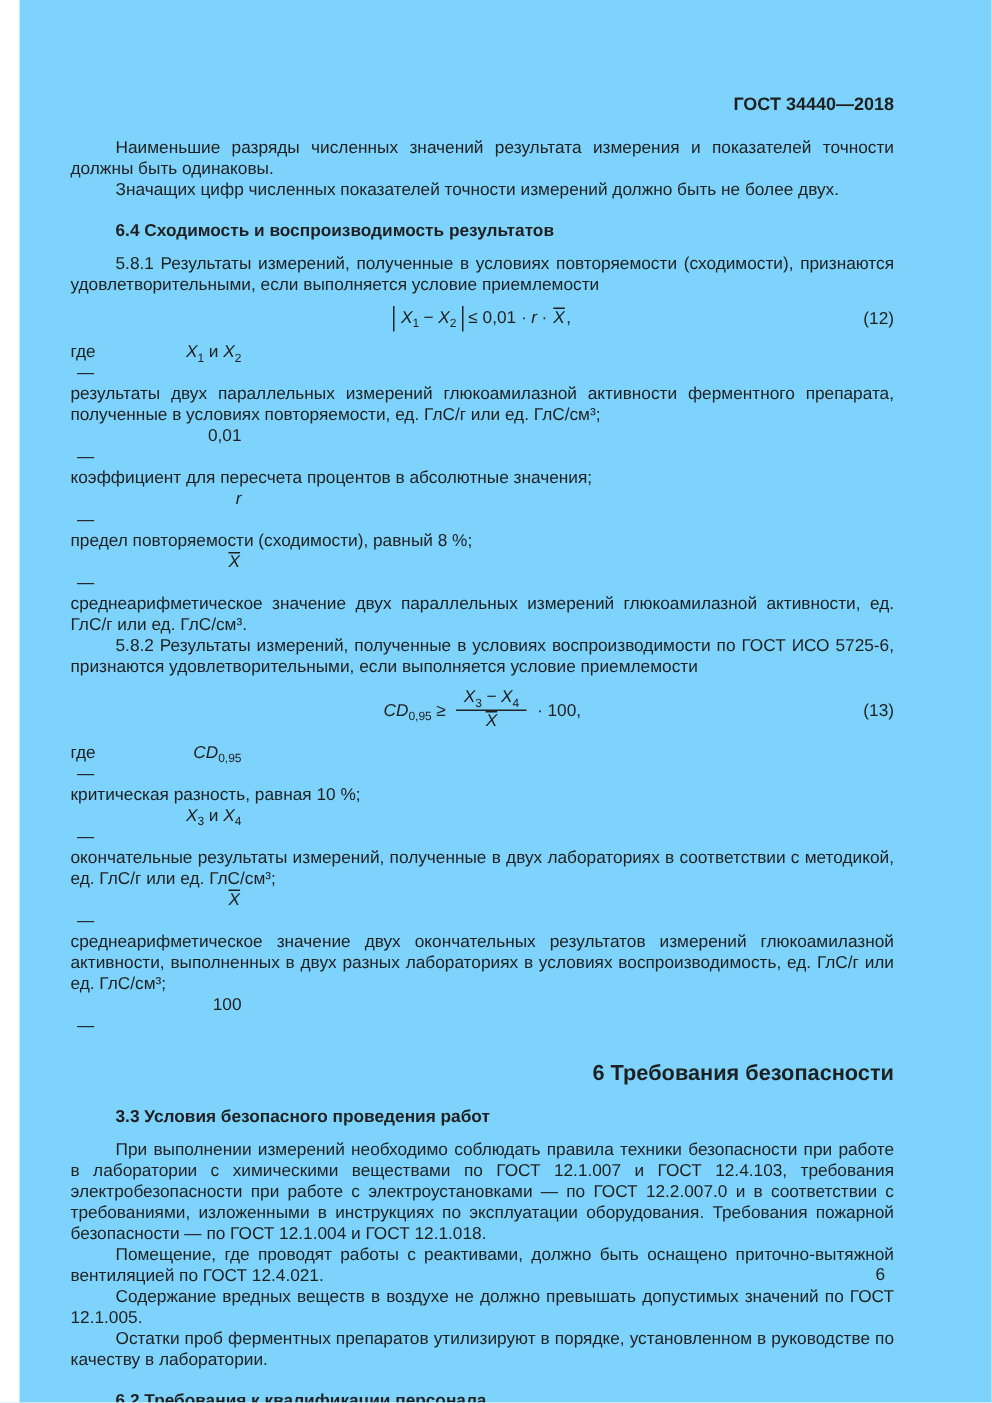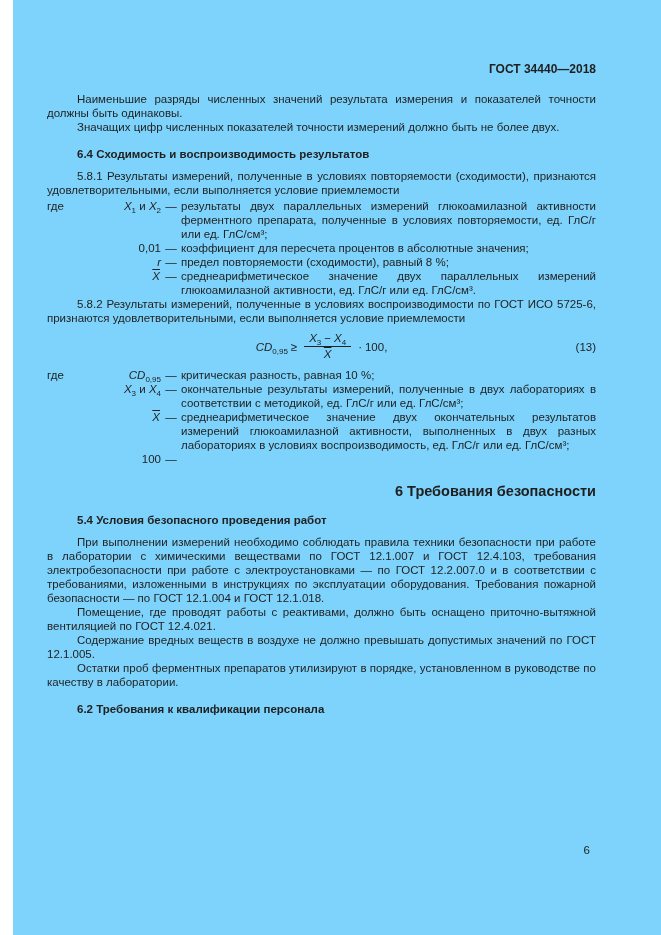--- a/index.html
+++ b/index.html
@@ -18,21 +18,21 @@
         padding:1px 4px;line-height:15px;}
   sub{font-size:8px;line-height:0;}
   .it{font-style:italic;}
   .xbar{font-style:italic;text-decoration:overline;padding:0 1px;}
   .mx{margin:0 3px;}
   .f13{display:inline-flex;align-items:center;}
   .frac{display:inline-block;vertical-align:middle;margin:0 4px;}
   .fr-num{display:block;padding:0 5px 1px 5px;border-bottom:1.2px solid #222;line-height:13px;}
   .fr-den{display:block;padding-top:1px;line-height:13px;}
   .where{position:relative;margin:2px 0 0 0;}
-  .w-row{display:flex;}
+  .w-row{display:flex;flex-direction:column;}
   .w-term{flex:none;width:114px;text-align:right;white-space:nowrap;}
   .w-dash{flex:none;width:20px;text-align:center;}
   .w-def{flex:1;text-align:justify;}
   .w-lead{position:absolute;left:0;top:0;}
   .page-number{position:absolute;top:843px;right:84px;font-size:11.5px;}
 </style>
 </head>
 <body>
 
 <div class="page">
@@ -41,20 +41,24 @@
 
   <div class="content">
 
     <p>Наименьшие разряды численных значений результата измерения и показателей точности должны быть одинаковы.</p>
     <p>Значащих цифр численных показателей точности измерений должно быть не более двух.</p>
 
     <div class="h-sub">6.4 Сходимость и воспроизводимость результатов</div>
 
     <p>5.8.1 Результаты измерений, полученные в условиях повторяемости (сходимости), признаются удовлетворительными, если выполняется условие приемлемости</p>
 
+    <div class="formula-block">
+      <span class="abs"><span class="it">X</span><sub>1</sub><span class="mx">−</span><span class="it">X</span><sub>2</sub></span><span class="mx">≤ 0,01 ·</span><span class="it">r</span><span class="mx">·</span><span class="xbar">X</span><span>,</span>
+      <span class="eq-num">(12)</span>
+    </div>
 
     <div class="where">
       <span class="w-lead">где</span>
       <div class="w-row">
         <span class="w-term"><span class="it">X</span><sub>1</sub><span> и </span><span class="it">X</span><sub>2</sub></span>
         <span class="w-dash">—</span>
         <span class="w-def">результаты двух параллельных измерений глюкоамилазной активности ферментного препарата, полученные в условиях повторяемости, ед. ГлС/г или ед. ГлС/см³;</span>
       </div>
       <div class="w-row">
         <span class="w-term">0,01</span>
@@ -108,21 +112,21 @@
         <span class="w-def">среднеарифметическое значение двух окончательных результатов измерений глюкоамилазной активности, выполненных в двух разных лабораториях в условиях воспроизводимость, ед. ГлС/г или ед. ГлС/см³;</span>
       </div>
       <div class="w-row">
         <span class="w-term">100</span>
         <span class="w-dash">—</span>
       </div>
     </div>
 
     <div class="h-sec">6 Требования безопасности</div>
 
-    <div class="h-sub">5.4 Условия безопасного проведения работ</div>
+    <div class="h-sub">3.3 Условия безопасного проведения работ</div>
 
     <p>При выполнении измерений необходимо соблюдать правила техники безопасности при работе в лаборатории с химическими веществами по ГОСТ 12.1.007 и ГОСТ 12.4.103, требования электробезопасности при работе с электроустановками — по ГОСТ 12.2.007.0 и в соответствии с требованиями, изложенными в инструкциях по эксплуатации оборудования. Требования пожарной безопасности — по ГОСТ 12.1.004 и ГОСТ 12.1.018.</p>
     <p>Помещение, где проводят работы с реактивами, должно быть оснащено приточно-вытяжной вентиляцией по ГОСТ 12.4.021.</p>
     <p>Содержание вредных веществ в воздухе не должно превышать допустимых значений по ГОСТ 12.1.005.</p>
     <p>Остатки проб ферментных препаратов утилизируют в порядке, установленном в руководстве по качеству в лаборатории.</p>
 
     <div class="h-sub">6.2 Требования к квалификации персонала</div>
 
 
   </div>

